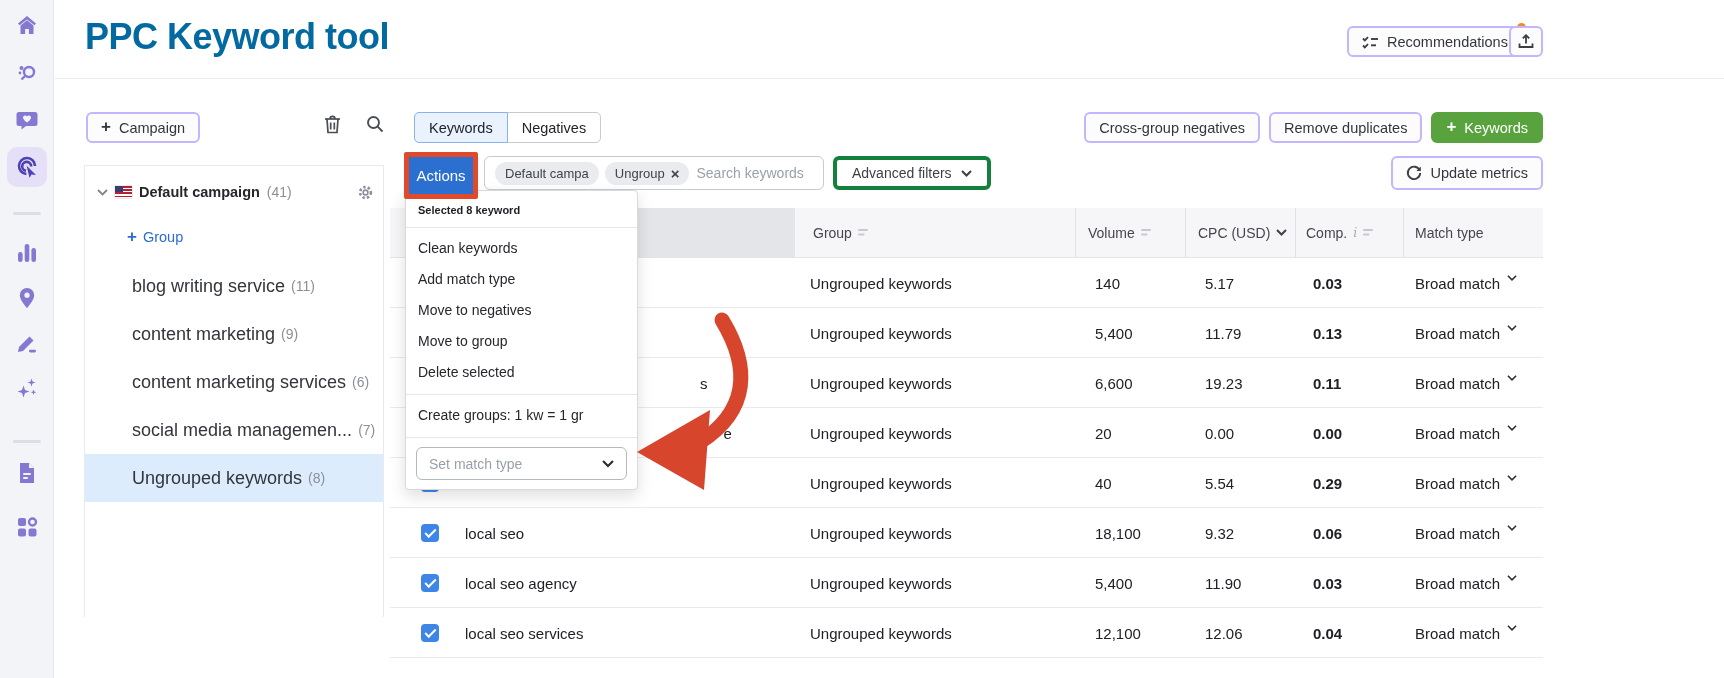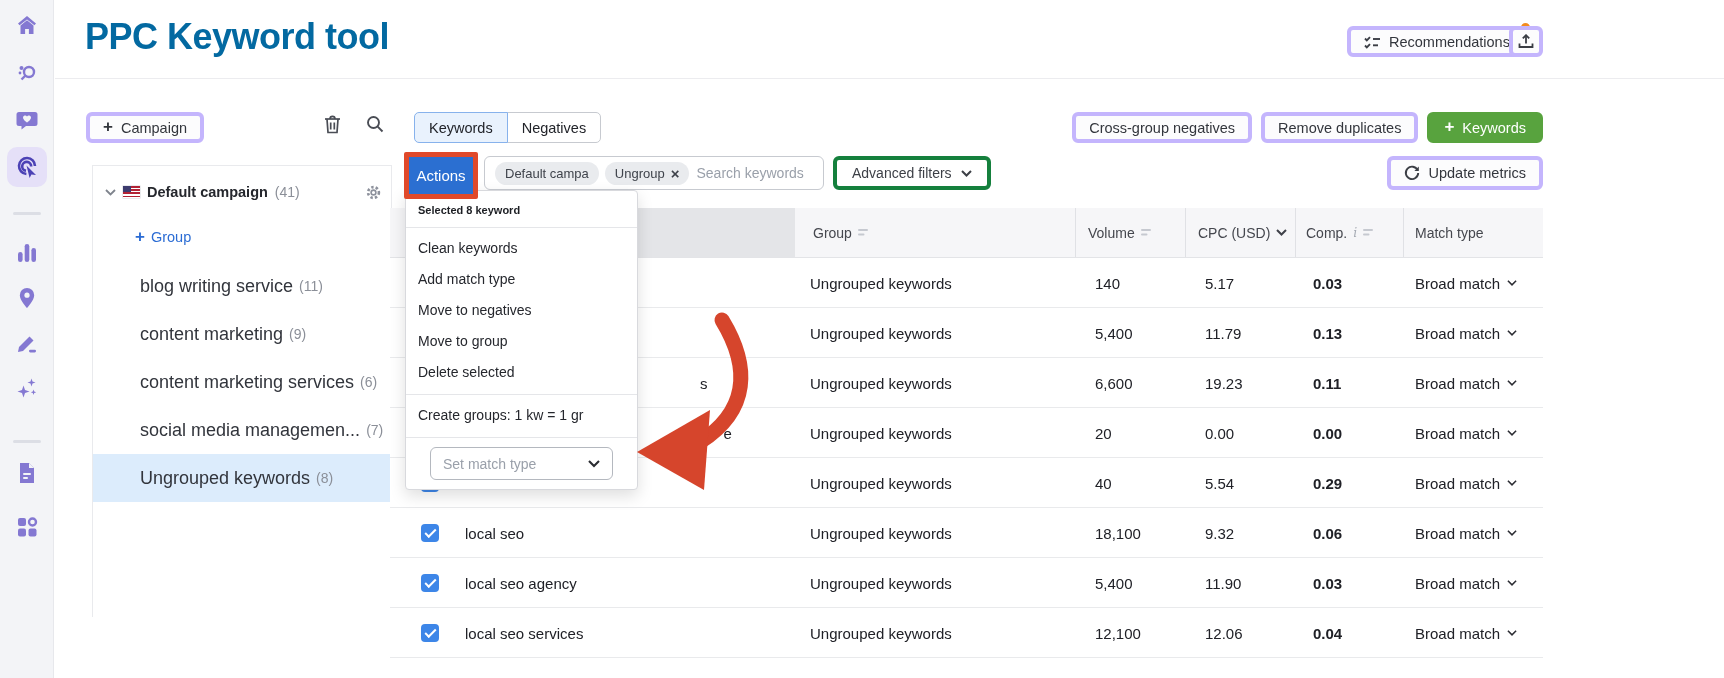--- a/index.html
+++ b/index.html
@@ -10,42 +10,42 @@
   .rail { position:absolute; left:0; top:0; width:54px; height:678px; background:#f3f4f7; border-right:1px solid #e7e8ec; z-index:5; }
   .rail-icon { position:absolute; left:13px; width:28px; height:28px; display:flex; align-items:center; justify-content:center; color:#8478d2; }
   .rail-icon svg { display:block; }
   .rail-sel { position:absolute; left:7px; top:147px; width:40px; height:40px; background:#e5e0f8; border-radius:10px; display:flex; align-items:center; justify-content:center; color:#4c42b5; }
   .rail-div { position:absolute; left:13px; width:28px; height:3px; background:#dcdee5; border-radius:2px; }
 
   
   .page-title { position:absolute; left:85px; top:16px; font-size:36px; font-weight:700; color:#0369a1; letter-spacing:-0.5px; }
   .hdr-line { position:absolute; left:55px; right:0; top:78px; height:1px; background:#ececef; }
 
-  .btn { display:inline-flex; align-items:center; gap:8px; height:31px; padding:0 13px; border:4px solid #c4b5fd; border-radius:6px; background:#fcfcfd; font-size:14.5px; color:#33363d; white-space:nowrap; cursor:pointer; }
+  .btn { display:inline-flex; align-items:center; gap:8px; height:31px; padding:0 13px; border:2px solid #c4b5fd; border-radius:6px; background:#fcfcfd; font-size:14.5px; color:#33363d; white-space:nowrap; cursor:pointer; }
   .btn svg { flex:none; }
   .reco-wrap { position:absolute; left:1347px; top:26px; }
   .reco-dot { position:absolute; right:-5px; top:-5px; width:13px; height:13px; border-radius:50%; background:#f28b20; border:2px solid #fff; }
   .export-btn { position:absolute; left:1509px; top:26px; width:34px; justify-content:center; padding:0; }
 
   
   .campaign-btn { position:absolute; left:86px; top:112px; }
   .tool-ic { position:absolute; top:115px; color:#4a4d55; cursor:pointer; }
   .trash-ic { left:324px; } .search-ic { left:366px; }
   .tabs { position:absolute; left:414px; top:112px; display:flex; }
   .tab { height:31px; display:flex; align-items:center; padding:0 14px; font-size:14.5px; color:#22242a; background:#fff; border:1px solid #c7cad0; cursor:pointer; }
   .tab.active { background:#e9f2fd; border-color:#87b2ec; position:relative; z-index:1; }
   .tab:first-child { border-radius:5px 0 0 5px; }
   .tab:last-child { border-radius:0 5px 5px 0; margin-left:-1px; }
   .right-btns { position:absolute; right:181px; top:112px; display:flex; gap:9px; }
   .green-btn { background:#58a33e; border-color:#58a33e; color:#fff; font-weight:500; }
   .plus { font-size:17px; font-weight:600; line-height:1; margin-top:-2px; }
   .green-btn .plus { color:#fff; }
 
   
-  .tree { position:absolute; left:92px; top:165px; width:300px; height:452px; border:1px solid #e9eaed; border-bottom:none; background:#fff; }
+  .tree { position:absolute; left:84px; top:165px; width:300px; height:452px; border:1px solid #e9eaed; border-bottom:none; background:#fff; }
   .camp-row { position:absolute; left:0; right:0; top:11px; height:30px; display:flex; align-items:center; gap:7px; padding:0 10px 0 12px; cursor:pointer; }
   .camp-name { font-size:14.5px; font-weight:700; color:#25272d; }
   .camp-count { font-size:14px; color:#8b8f98; }
   .gear { margin-left:auto; color:#8d919c; cursor:pointer; display:flex; }
   .flag { position:relative; width:17px; height:12px; background:repeating-linear-gradient(180deg,#b22234 0 1.6px,#fff 1.6px 3.2px); box-shadow:0 0 0 0.5px #d4d6da; flex:none; }
   .flag::after { content:""; position:absolute; left:0; top:0; width:8px; height:6px; background:#3c3b6e; }
   .add-group { position:absolute; left:42px; top:63px; display:flex; align-items:center; gap:6px; color:#2b6cd4; font-size:14.5px; cursor:pointer; }
   .glist { position:absolute; left:0; right:0; top:96px; }
   .titem { height:48px; display:flex; align-items:center; gap:6px; padding-left:47px; cursor:pointer; }
   .titem.sel { background:#dcecfc; }
@@ -69,31 +69,31 @@
   .vdiv { position:absolute; top:0; bottom:0; width:1px; background:#e0e1e5; }
   .sortbars { display:inline-block; }
   .info-i { font-family:"DejaVu Serif",serif; font-style:italic; color:#a6abb4; font-size:12.5px; }
   .rows { position:absolute; left:390px; top:258px; width:1153px; }
   .trow { position:relative; height:50px; border-bottom:1px solid #e9eaec; background:#fff; }
   .c { position:absolute; top:50%; transform:translateY(-50%); font-size:15px; color:#202127; white-space:nowrap; }
   .c-check { position:absolute; left:31px; top:16px; width:18px; height:18px; background:#3d86e8; border-radius:4px; cursor:pointer; }
   .c-check::after { content:""; position:absolute; left:4px; top:5px; width:9px; height:4px; border-left:2px solid #fff; border-bottom:2px solid #fff; transform:rotate(-45deg); }
   .c-kw { left:75px; } .c-group { left:420px; } .c-vol { left:705px; }
   .c-cpc { left:815px; } .c-comp { left:923px;font-weight:bold; }
-  .c-match { left:1025px; display:flex; align-items:center; gap:7px; cursor:pointer; }
+  .c-match { left:1025px; display:flex; gap:7px; cursor:pointer; }
   .rows .trow:nth-child(3) .c-kw { left:310px; }
   .rows .trow:nth-child(4) .c-kw { left:295px; word-spacing:26px; }
 
   
   .menu { position:absolute; left:405px; top:190px; width:233px; background:#fff; border:1px solid #d8d9dd; border-radius:4px; box-shadow:0 6px 16px rgba(0,0,0,.13); z-index:20; }
   .menu-title { padding:13px 12px 11px; font-size:11px; font-weight:700; color:#1d1f24; border-bottom:1px solid #e5e6e9; }
   .menu-sec { padding:5px 0 6px; border-bottom:1px solid #e5e6e9; }
   .menu-item { height:31px; line-height:31px; padding:0 12px; font-size:14px; color:#25272d; cursor:pointer; white-space:nowrap; }
   .menu-item .info-i { margin-left:6px; }
-  .menu-select-wrap { padding:9px 24px 9px; }
+  .menu-select-wrap { padding:9px 10px 9px; }
   .menu-select { height:33px; border:1px solid #b4b8bf; border-radius:6px; display:flex; align-items:center; padding:0 12px; cursor:pointer; }
   .menu-select .ph-text { flex:1; }
 
   
   .annot-arrow { position:absolute; left:0; top:0; z-index:30; pointer-events:none; }
 </style>
 </head>
 <body>
 
 <div class="app">

